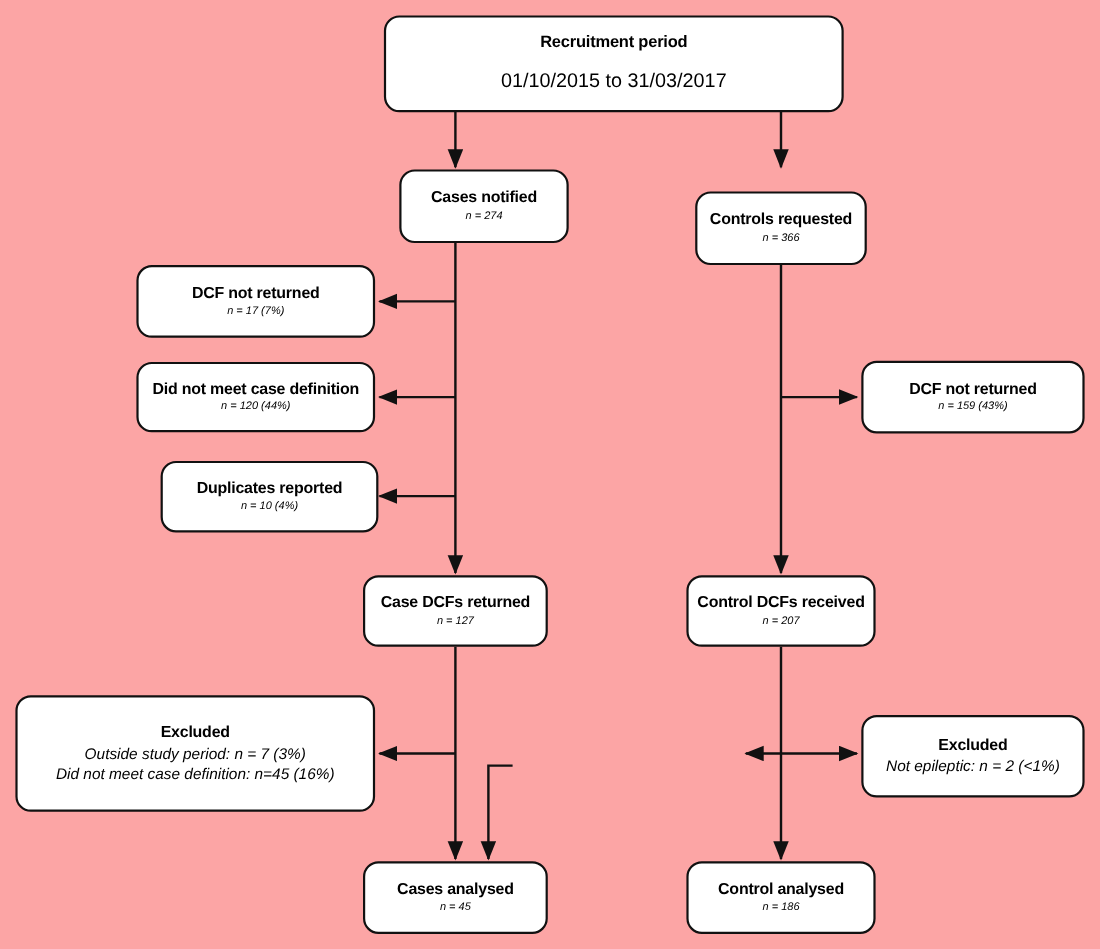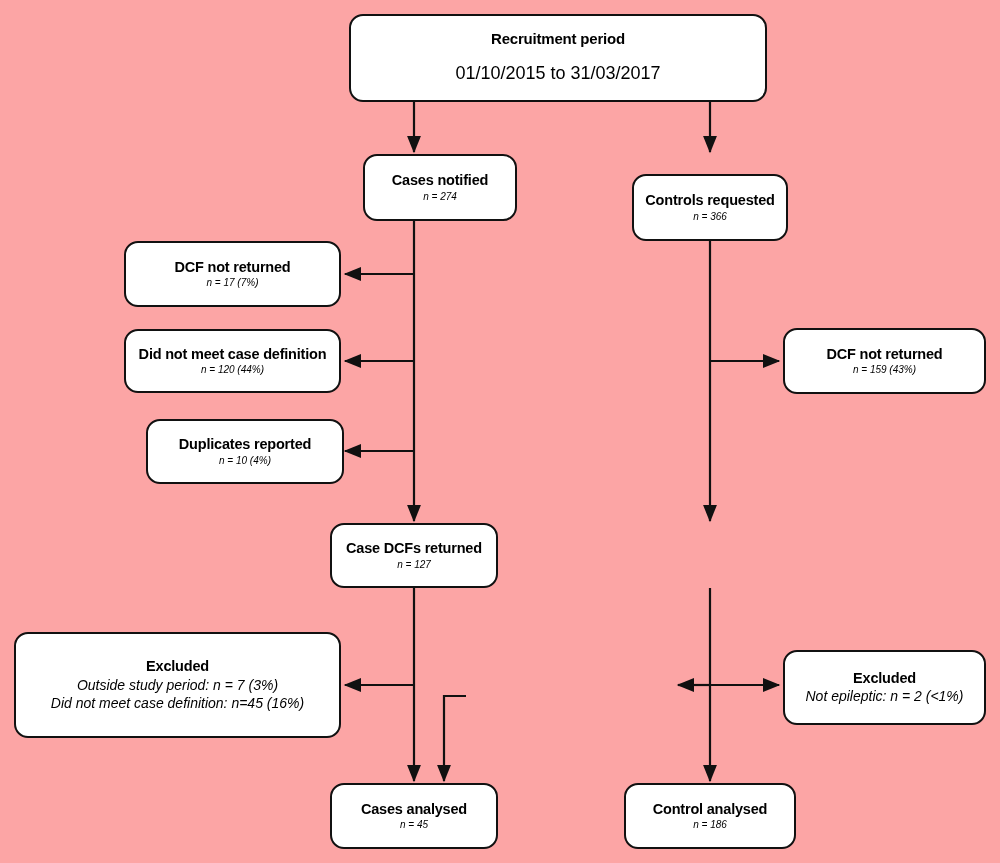--- a/index.html
+++ b/index.html
@@ -146,20 +146,24 @@
   <div class="node" style="left:783px; top:328px; width:203px; height:66px;">
     <div class="title">DCF not returned</div>
     <div class="n">n = 159  (43%)</div>
   </div>
 
   <div class="node" style="left:330px; top:523px; width:168px; height:65px;align-items:center;">
     <div class="title">Case DCFs returned</div>
     <div class="n">n = 127</div>
   </div>
 
+  <div class="node" style="left:624px; top:523px; width:172px; height:65px;">
+    <div class="title">Control DCFs received</div>
+    <div class="n">n = 207</div>
+  </div>
 
   <div class="node" style="left:14px; top:632px; width:327px; height:106px;">
     <div class="title">Excluded</div>
     <div class="sub">Outside study period: n = 7 (3%)</div>
     <div class="sub">Did not meet case definition: n=45 (16%)</div>
   </div>
 
 
   <div class="node" style="left:783px; top:650px; width:203px; height:75px;">
     <div class="title">Excluded</div>

